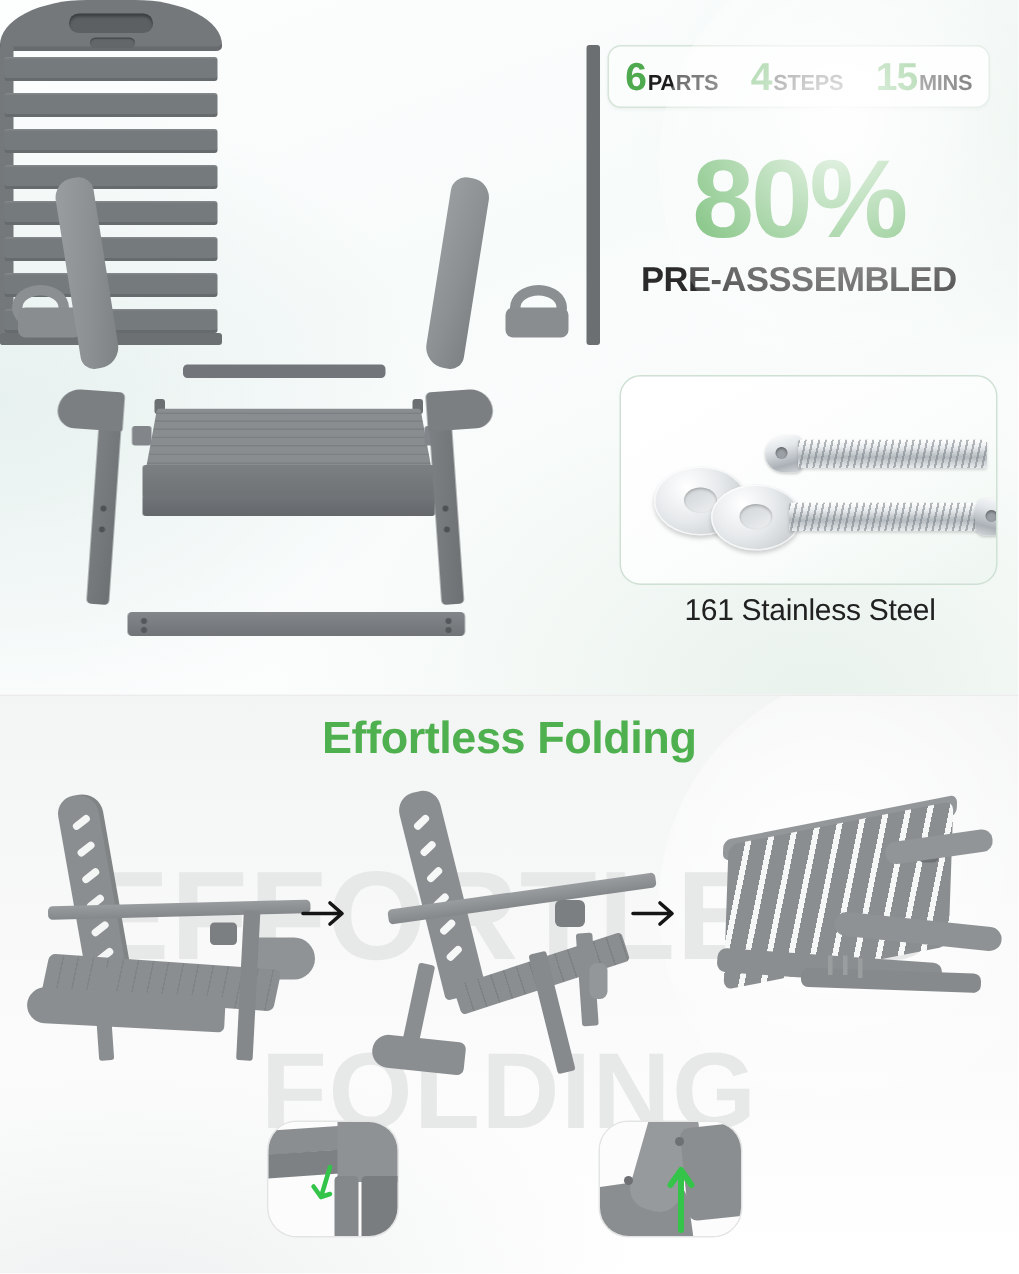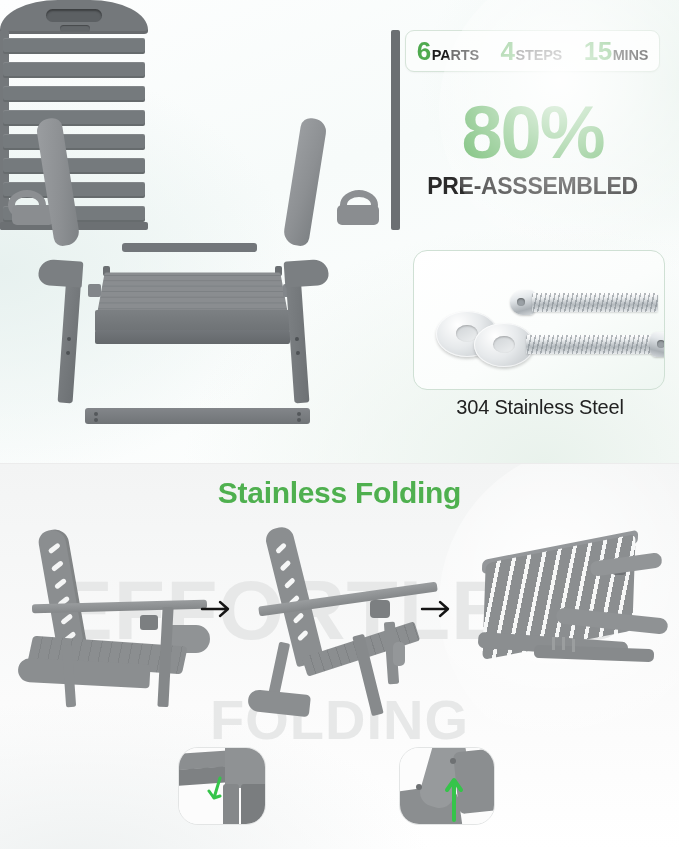--- a/index.html
+++ b/index.html
@@ -237,21 +237,21 @@
     border-radius:50%;
     background:radial-gradient(circle at 35% 40%, rgba(255,255,255,.95), rgba(255,255,255,0) 68%);
   }
 
   .wm {
     position:absolute; left:0; width:679px; text-align:center;
     font-weight:bold; color:#e7e8e8; line-height:1;
     letter-spacing:1px; user-select:none; pointer-events:none;
   }
   .wm1 { top:104px; font-size:84px; }
-  .wm2 { top:228px; font-size:56px; }
+  .wm2 { top:228px; font-size:72px; }
 
   .fold-title {
     position:absolute; left:0; top:12px; width:679px; text-align:center;
     color:#4fb04f; font-weight:bold; font-size:30px; letter-spacing:-.3px;
   }
   .fold-sub {
     position:absolute; left:0; top:49px; width:679px; text-align:center;
     color:#555a5a; font-size:11.5px; letter-spacing:.1px;
   }
 
@@ -502,29 +502,29 @@
         <div class="head"></div>
         <div class="shaft" style="width:126px"></div>
       </div>
 
       <div class="bolt bolt2" style="left:112px;top:84px;width:150px">
         <div class="shaft" style="width:128px"></div>
         <div class="head"></div>
       </div>
     </div>
 
-    <div class="hw-label">304 Stainless Steel</div>
+    <div class="hw-label">161 Stainless Steel</div>
   </div>
 
   <div class="bottom-section">
 
     <div class="wm wm1">EFFORTLESS</div>
     <div class="wm wm2">FOLDING</div>
 
-    <div class="fold-title">Stainless Folding</div>
+    <div class="fold-title">Effortless Folding</div>
 
     <div class="fchair cA">
       <div class="backrest">
         <div class="bslot" style="top:16px"></div>
         <div class="bslot" style="top:34px"></div>
         <div class="bslot" style="top:52px"></div>
         <div class="bslot" style="top:70px"></div>
         <div class="bslot" style="top:88px"></div>
         <div class="bslot" style="top:106px"></div>
       </div>

